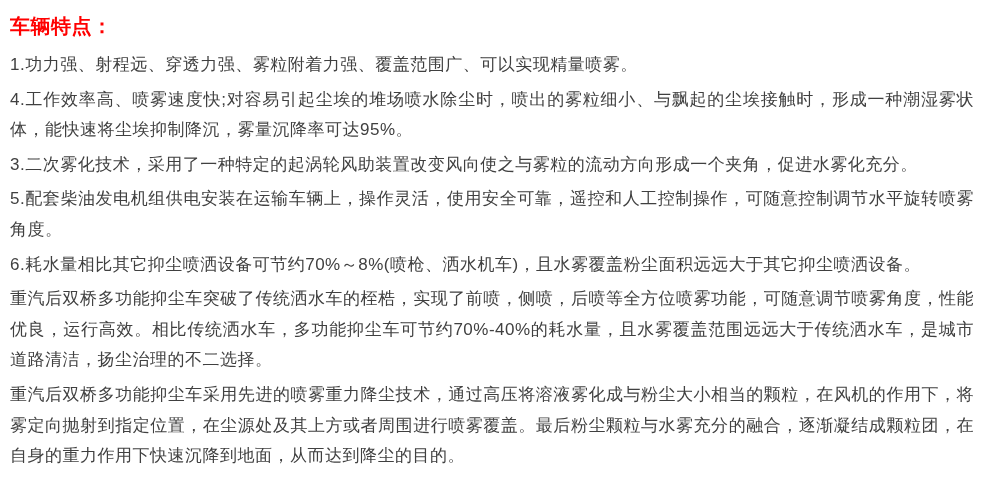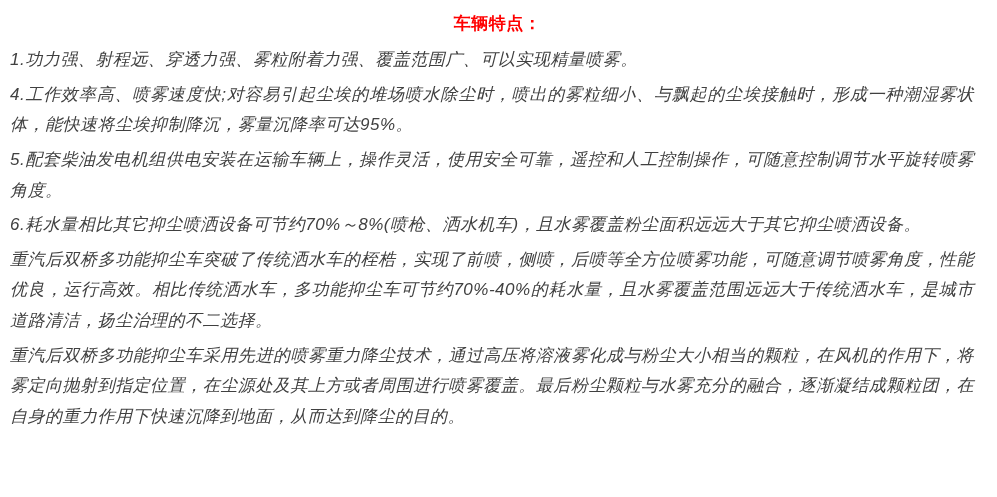--- a/index.html
+++ b/index.html
@@ -14,38 +14,37 @@
     padding: 10px 12px 10px 10px;
     font-family: "Liberation Sans", "DejaVu Sans", sans-serif;
     font-size: 17px;
     color: #404040;
     line-height: 1.8;
     letter-spacing: 0.5px;
   }
   .doc-title {
     color: #ff0000;
     font-weight: bold;
-    font-size: 17px;
+    font-size: 20px;
     margin: 0 0 8px 0;
     line-height: 1.6;
-    text-align: center;
   }
   .doc p {
     margin: 0 11px 4px 0;
     text-align: justify;
     text-justify: inter-ideograph;
-    font-style: italic;
   }
 </style>
 </head>
 <body>
 
 <div class="doc">
   <h2 class="doc-title">车辆特点：</h2>
 
   <p>1.功力强、射程远、穿透力强、雾粒附着力强、覆盖范围广、可以实现精量喷雾。</p>
   <p>4.工作效率高、喷雾速度快;对容易引起尘埃的堆场喷水除尘时，喷出的雾粒细小、与飘起的尘埃接触时，形成一种潮湿雾状体，能快速将尘埃抑制降沉，雾量沉降率可达95%。</p>
+  <p>3.二次雾化技术，采用了一种特定的起涡轮风助装置改变风向使之与雾粒的流动方向形成一个夹角，促进水雾化充分。</p>
   <p>5.配套柴油发电机组供电安装在运输车辆上，操作灵活，使用安全可靠，遥控和人工控制操作，可随意控制调节水平旋转喷雾角度。</p>
   <p>6.耗水量相比其它抑尘喷洒设备可节约70%～8%(喷枪、洒水机车)，且水雾覆盖粉尘面积远远大于其它抑尘喷洒设备。</p>
 
   <p>重汽后双桥多功能抑尘车突破了传统洒水车的桎梏，实现了前喷，侧喷，后喷等全方位喷雾功能，可随意调节喷雾角度，性能优良，运行高效。相比传统洒水车，多功能抑尘车可节约70%-40%的耗水量，且水雾覆盖范围远远大于传统洒水车，是城市道路清洁，扬尘治理的不二选择。</p>
   <p>重汽后双桥多功能抑尘车采用先进的喷雾重力降尘技术，通过高压将溶液雾化成与粉尘大小相当的颗粒，在风机的作用下，将雾定向抛射到指定位置，在尘源处及其上方或者周围进行喷雾覆盖。最后粉尘颗粒与水雾充分的融合，逐渐凝结成颗粒团，在自身的重力作用下快速沉降到地面，从而达到降尘的目的。</p>
 </div>
 
 </body></html>

